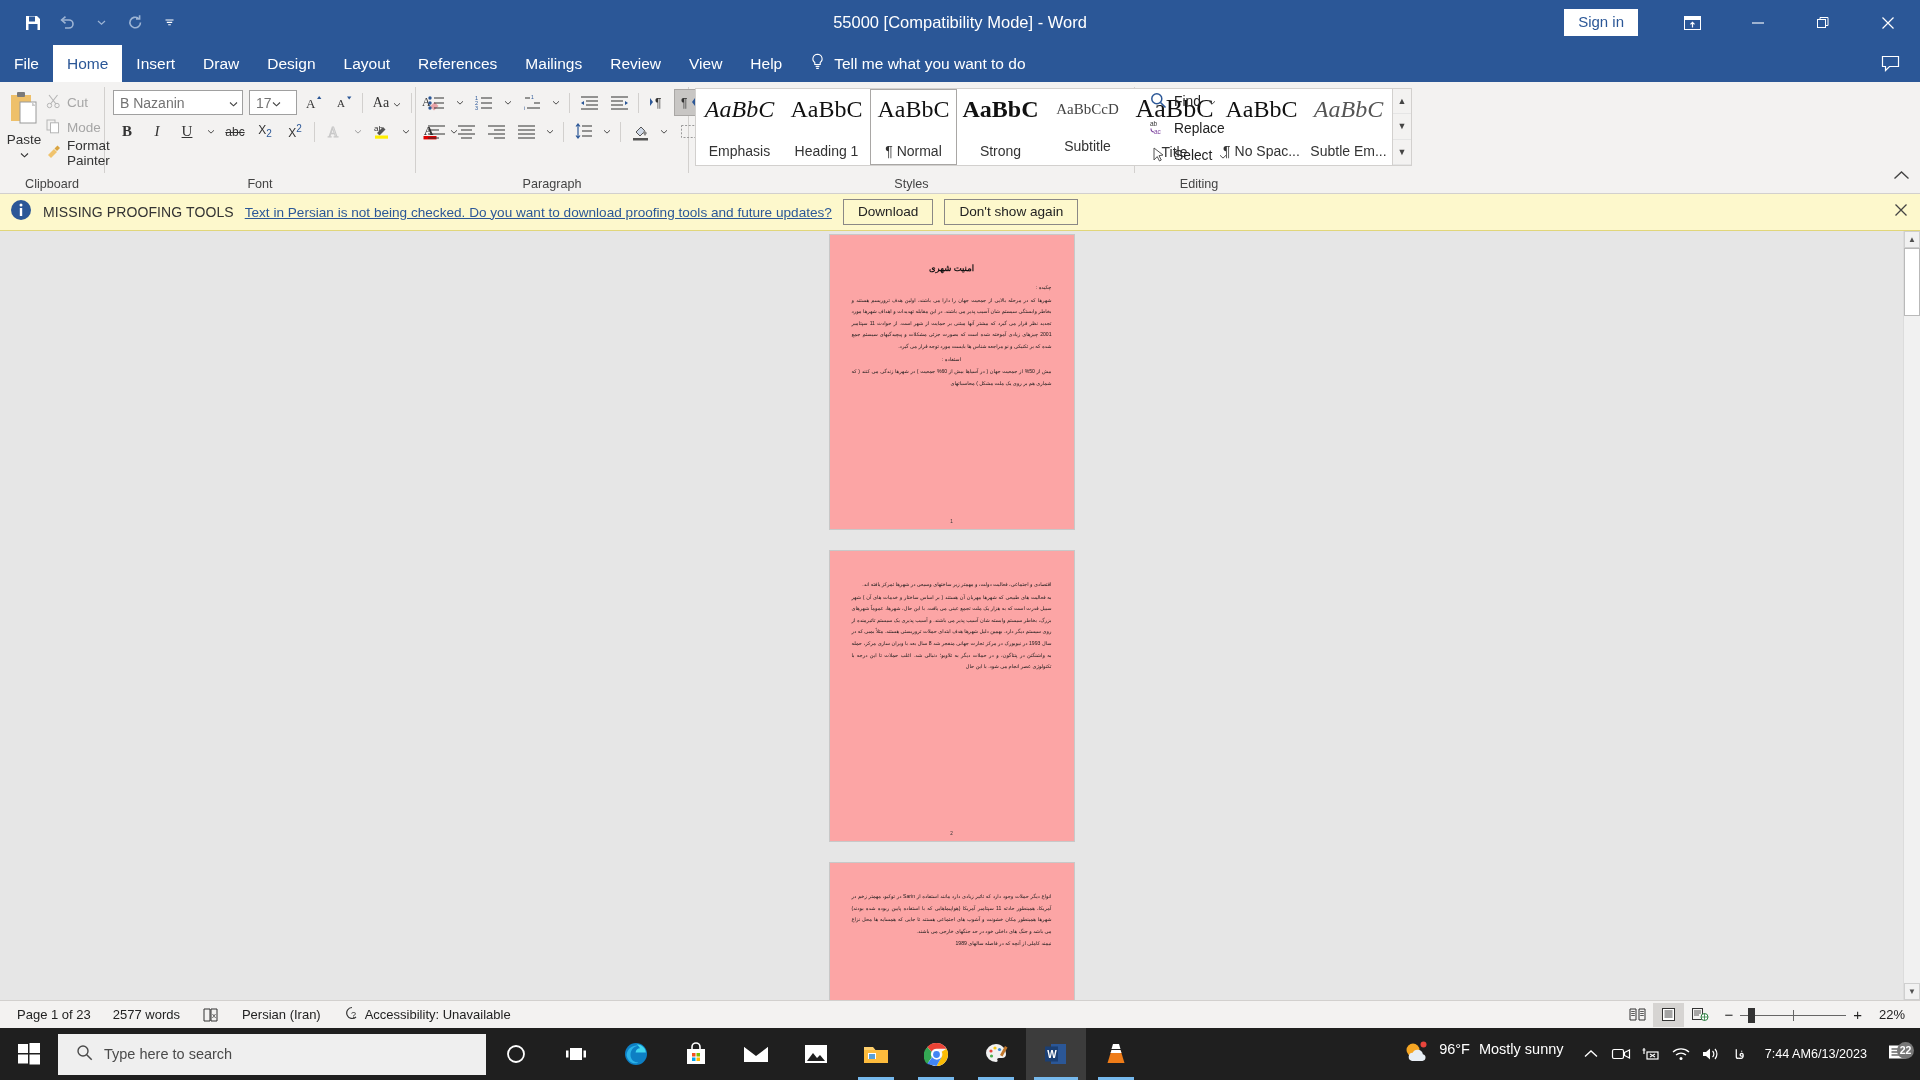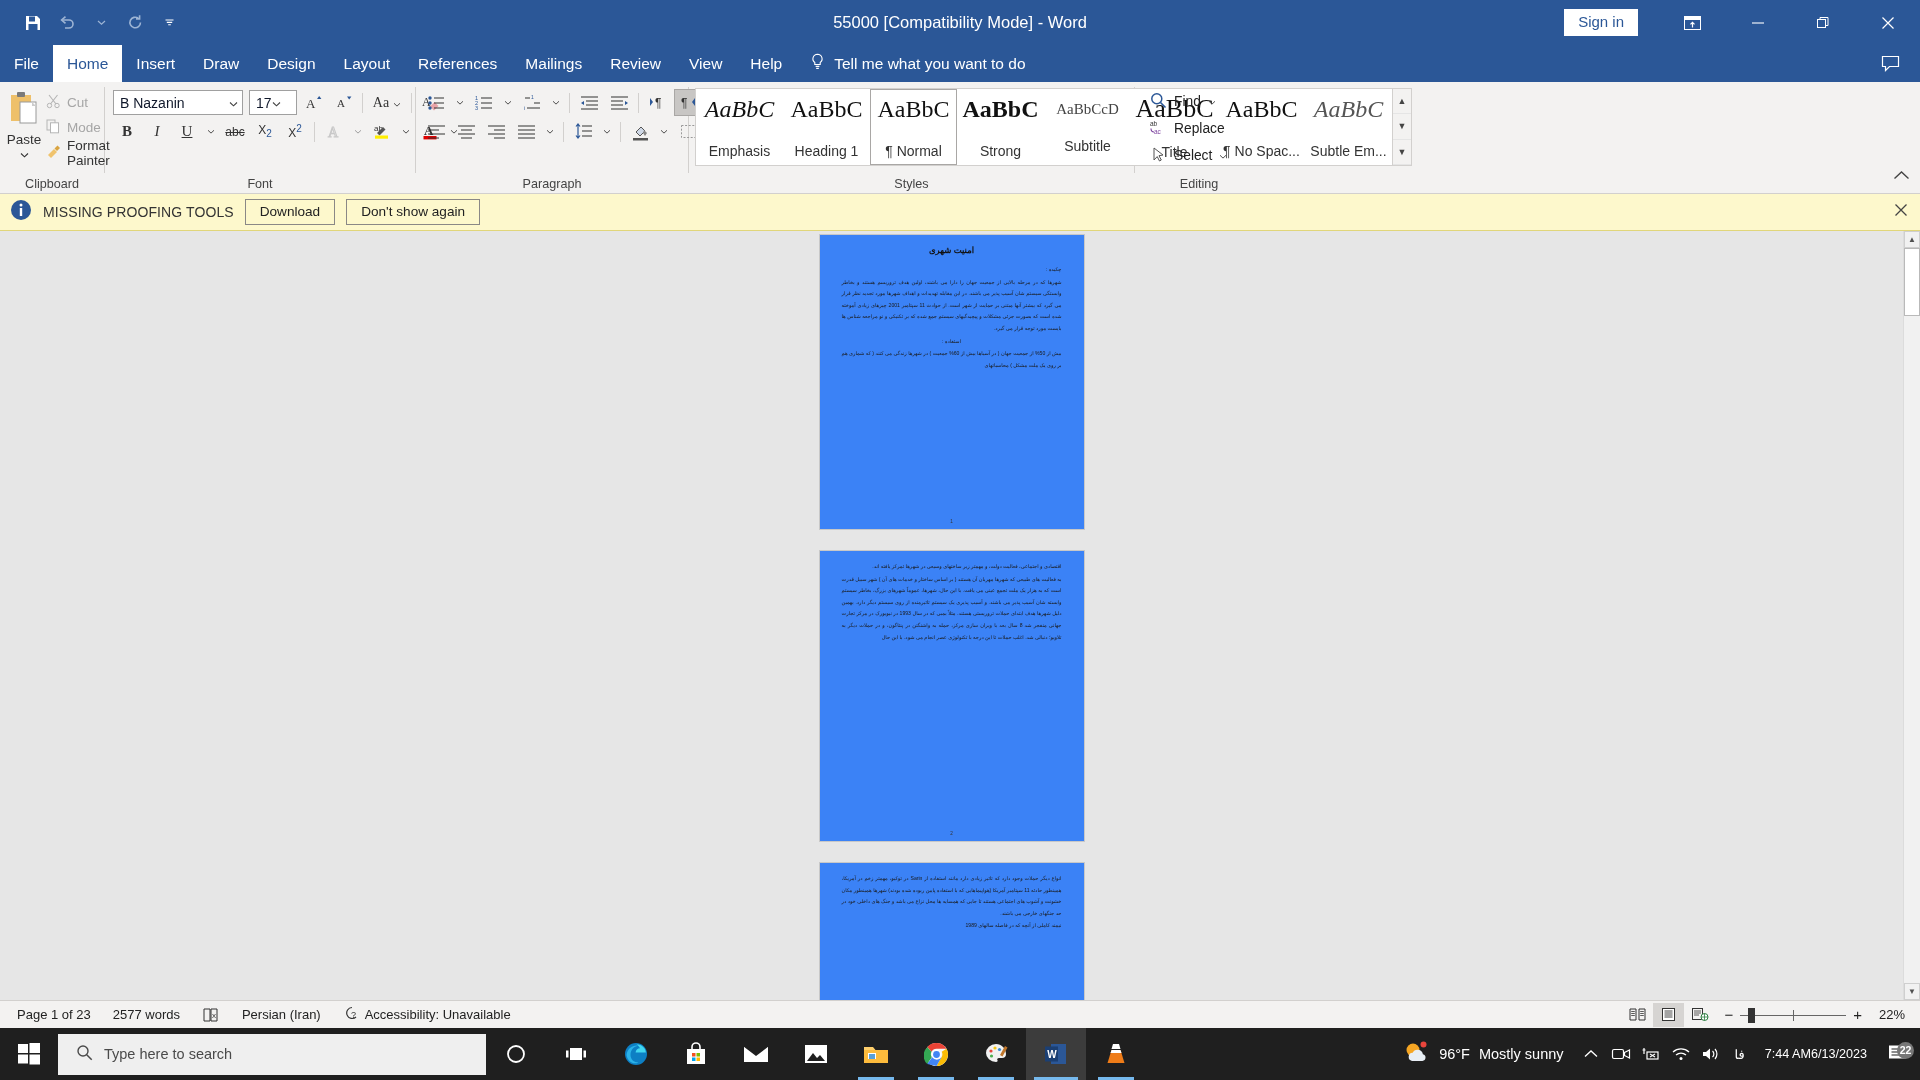--- a/index.html
+++ b/index.html
@@ -80,21 +80,21 @@
     display: flex; align-items: center; gap: 6px; font-size: 13.5px; color: #a6a6a6;
     height: 25px; padding: 0 4px;
   }
   .clip-item.enabled { color: #333; }
 
   
   .fontgrp { width: 310px; }
   .frow { display: flex; align-items: center; gap: 2px; height: 29px; }
   .fontname-box, .fontsize-box {
     border: 1px solid #a0a0a0; background: #fff; height: 25px; display: flex;
-    align-items: center; font-size: 14px; color: #0f172a; padding: 0 4px 0 6px;
+    align-items: center; font-size: 14px; color: #737373; padding: 0 4px 0 6px;
   }
   .fontname-box { width: 130px; }
   .fontsize-box { width: 48px; margin-left: 4px; }
   .fontname-box span.val { flex: 1; overflow: hidden; white-space: nowrap; }
   .icon-btn {
     width: 28px; height: 27px; display: flex; align-items: center; justify-content: center;
     color: #333; font-size: 14px;
   }
   .icon-btn.wide { width: 38px; }
   .icon-btn.tiny { width: 16px; }
@@ -161,22 +161,22 @@
 
   
   .docarea {
     flex: 1; background: #e6e6e6; display: flex; position: relative; overflow: hidden;
   }
   .pages {
     flex: 1; display: flex; flex-direction: column; align-items: center;
     padding-top: 4px; gap: 22px; overflow: hidden;
   }
   .page {
-    width: 264px; background: #3b82f6; box-shadow: 0 0 0 1px #c8c8c8;
-    padding: 10px 22px 10px 22px; position: relative; flex: 0 0 auto;
+    width: 244px; background: #fca5a5; box-shadow: 0 0 0 1px #c8c8c8;
+    padding: 28px 22px 10px 22px; position: relative; flex: 0 0 auto;
   }
   .page.p1 { height: 294px; }
   .page.p2 { height: 290px; }
   .page.p3 { height: 225px; }
   .doc-title {
     text-align: center; font-size: 8.5px; font-weight: bold; color: #111;
     direction: rtl; margin-bottom: 9px; letter-spacing: .3px;
   }
   .doc-p {
     direction: rtl; text-align: justify; font-size: 5.1px; line-height: 11.6px;
@@ -242,21 +242,21 @@
   .tb-icon.running::after {
     content: ""; position: absolute; bottom: 0; left: 12px; right: 12px; height: 3px;
     background: #76b9ed;
   }
   .tb-icon.active { background: #3c3c3c; }
   .tb-icon.active::after {
     content: ""; position: absolute; bottom: 0; left: 8px; right: 8px; height: 3px;
     background: #76b9ed;
   }
   .tray { margin-left: auto; display: flex; align-items: center; height: 52px; padding-right: 4px; }
-  .weather { display: flex; align-items: center; gap: 9px; font-size: 14.5px; padding: 0 12px; }
+  .weather { display: flex; align-items: flex-start; gap: 9px; font-size: 14.5px; padding: 0 12px; }
   .tray-icon { width: 30px; display: flex; align-items: center; justify-content: center; }
   .tray-ime { font-size: 13px; padding: 0 9px; }
   .clock {
     display: flex; flex-direction: row; align-items: flex-end; font-size: 12.6px;
     line-height: 1.35; padding: 0 11px;
   }
   .notif-wrap { position: relative; width: 38px; display: flex; align-items: center; justify-content: center; font-weight: bold; }
   .notif-badge {
     position: absolute; right: 2px; bottom: 6px; background: #777; color: #fff;
     border-radius: 50%; width: 17px; height: 17px; font-size: 10.5px;
@@ -769,20 +769,21 @@
 
 <div class="msgbar">
   <span>
     <svg width="22" height="22" viewBox="0 0 22 22">
         <circle cx="11" cy="11" r="10" fill="#2b5797"></circle>
         <circle cx="11" cy="6" r="1.5" fill="#fff"></circle>
         <rect x="9.8" y="9" width="2.4" height="8" fill="#fff"></rect>
       </svg>
   </span>
   <span class="msg-title">MISSING PROOFING TOOLS</span>
+  <span class="msg-link">Text in Persian is not being checked. Do you want to download proofing tools and future updates?</span>
   <span class="msg-btn">Download</span>
   <span class="msg-btn">Don't show again</span>
   <span class="msg-close">
     <svg width="14" height="14" viewBox="0 0 14 14">
         <path d="M1.5 1.5l11 11M12.5 1.5l-11 11" stroke="#444" stroke-width="1.3"></path>
       </svg>
   </span>
 </div>
 
 <div class="docarea">

